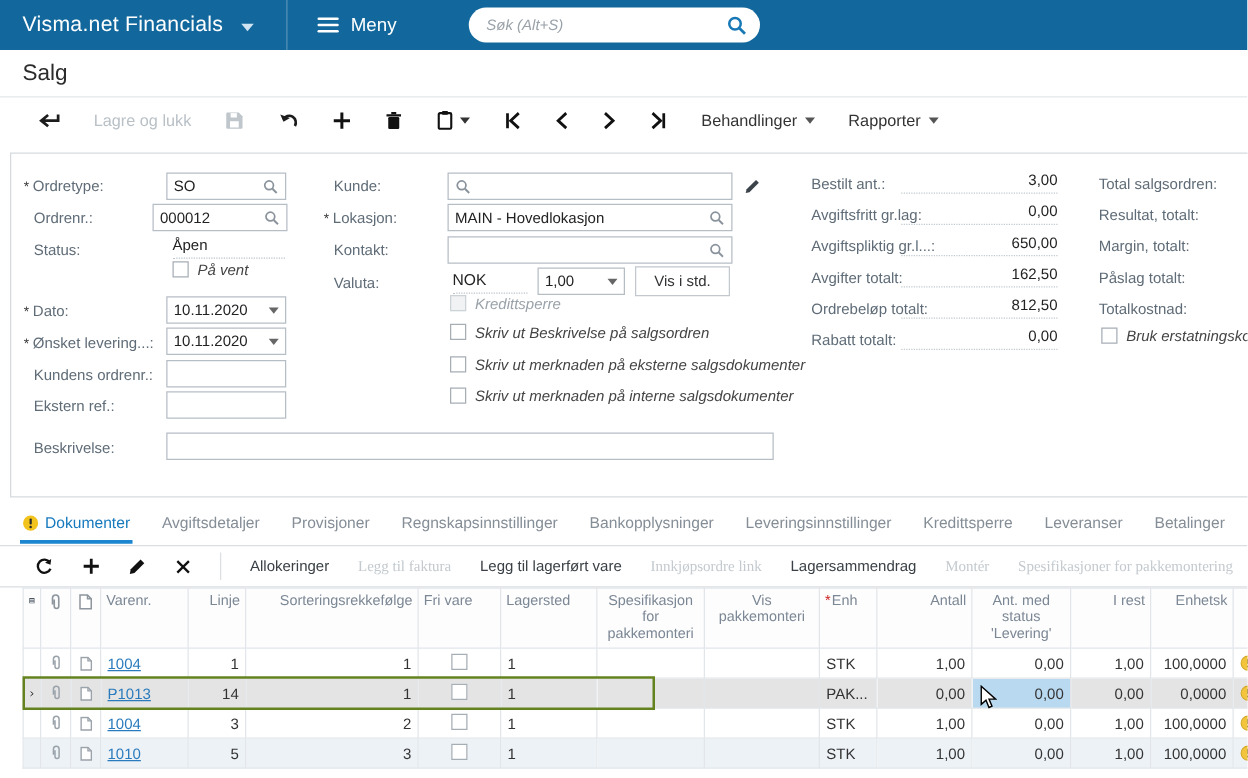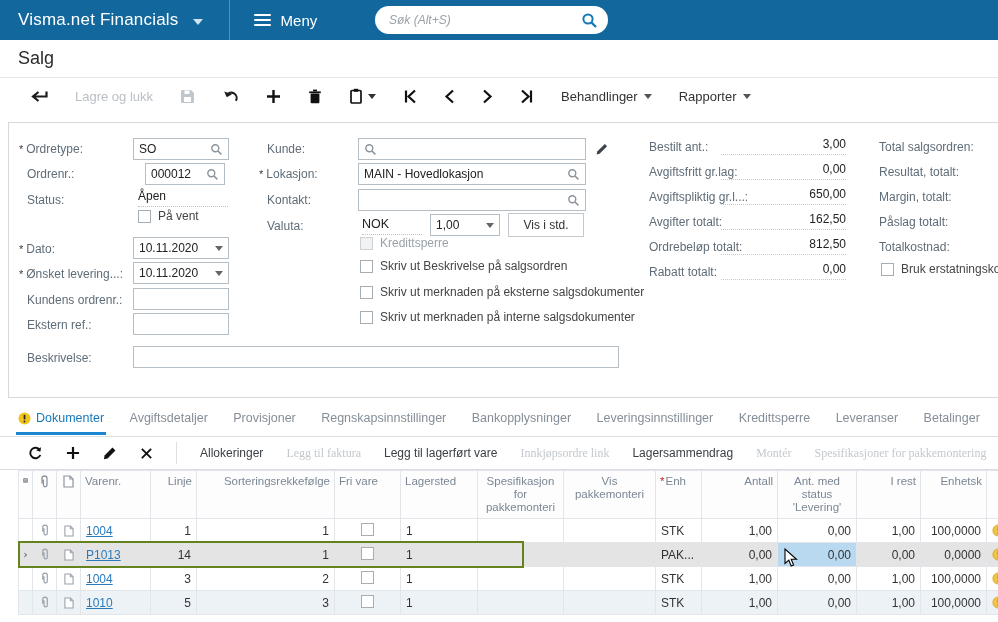--- a/index.html
+++ b/index.html
@@ -41,21 +41,21 @@
                 border:1px solid #d6dadd; background:#fff; }
   .lblrow { position:absolute; font-size:12px; color:#5f6c77; white-space:nowrap; }
   .star { color:#3a3a3a; margin-right:3px; font-size:11px; }
   .fld { position:absolute; height:22px; border:1px solid #b6bec5; background:#fff;
          display:flex; align-items:center; padding:0 5px; color:#222; }
   .fld .v { flex:1; white-space:nowrap; overflow:hidden; }
   .fld input { border:none; outline:none; width:100%; font-family:"Liberation Sans",sans-serif; font-size:12px; color:#222; background:transparent; }
   .ro { position:absolute; border-bottom:1px dotted #bcc4ca; padding-bottom:3px; color:#222; }
   .cb { width:13px; height:13px; border:1px solid #a6aeb5; background:#fff; display:inline-block; flex:none; }
   .cb.disabled { border-color:#ccd2d6; background:#f0f2f3; }
-  .cbrow { position:absolute; display:flex; align-items:flex-end; gap:7px; color:#444; white-space:nowrap; }
+  .cbrow { position:absolute; display:flex; align-items:flex-start; gap:7px; color:#444; white-space:nowrap;font-style:italic; }
   .cbrow.dim { color:#9aa2a9; }
   .totval { position:absolute; width:125px; text-align:right; color:#222;
             border-bottom:1px dotted #c2cad0; padding-bottom:3px; }
   .btn { position:absolute; height:24px; border:1px solid #c2c8cd; background:#fff; color:#333;
          display:flex; align-items:center; justify-content:center; cursor:pointer; }
 
   
   .tabs { position:absolute; top:406px; left:0; width:998px; height:29px;
           display:flex; justify-content:space-between; padding:0 16px; align-items:flex-start; }
   .tab { font-size:12.5px; color:#858e97; padding:5px 2px 7px; white-space:nowrap; cursor:pointer;
@@ -207,21 +207,21 @@
 
   <div class="fld" style="left:124px;top:15px;width:96px">
     <span class="v">SO</span>
     <span>
         <svg width="13" height="13" viewBox="0 0 16 16">
           <circle cx="6.5" cy="6.5" r="4.3" fill="none" stroke="#8a939c" stroke-width="1.7"></circle>
           <line x1="9.8" y1="9.8" x2="14" y2="14" stroke="#8a939c" stroke-width="1.9"></line>
         </svg>
       </span>
   </div>
-  <div class="fld" style="left:136px;top:40px;width:80px">
+  <div class="fld" style="left:113px;top:40px;width:108px">
     <span class="v">000012</span>
     <span>
         <svg width="13" height="13" viewBox="0 0 16 16">
           <circle cx="6.5" cy="6.5" r="4.3" fill="none" stroke="#8a939c" stroke-width="1.7"></circle>
           <line x1="9.8" y1="9.8" x2="14" y2="14" stroke="#8a939c" stroke-width="1.9"></line>
         </svg>
       </span>
   </div>
   <div class="ro" style="left:129px;top:66px;width:90px">Åpen</div>
   <div class="cbrow" style="left:129px;top:86px">

